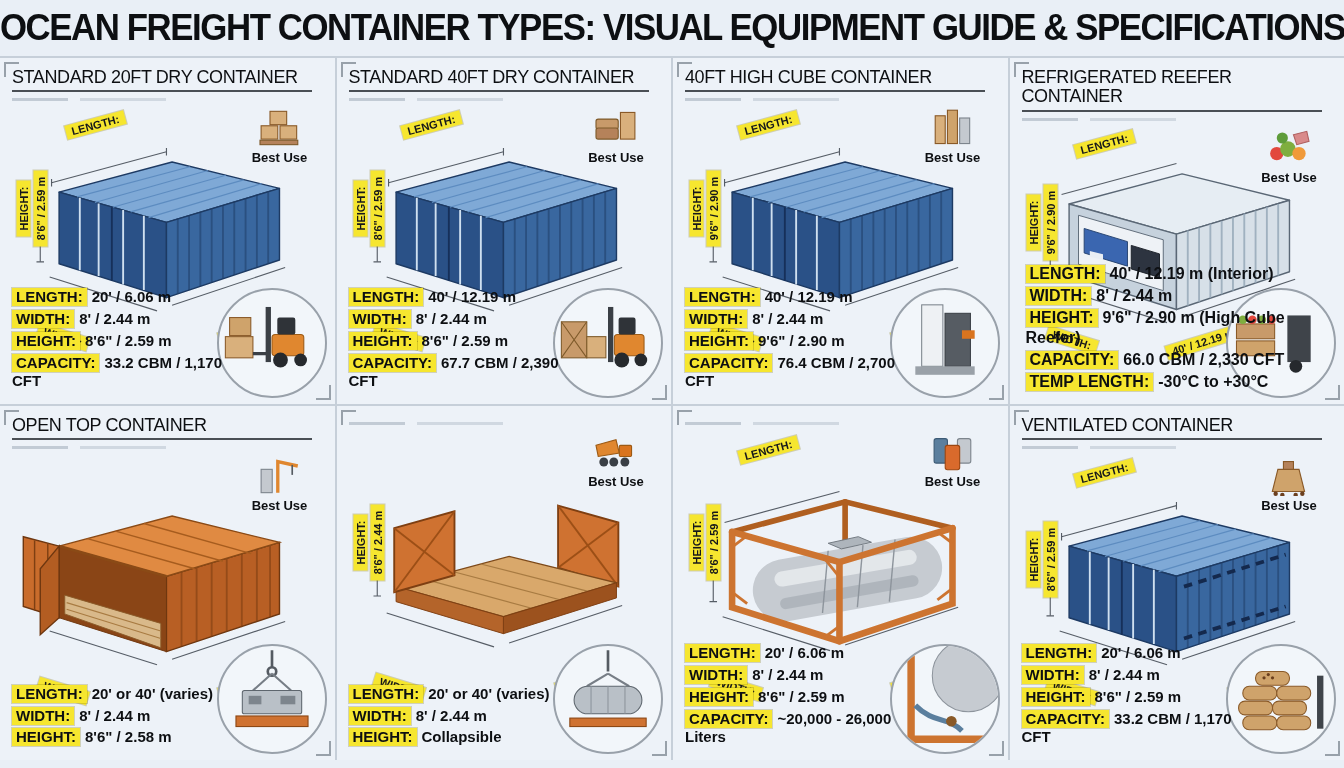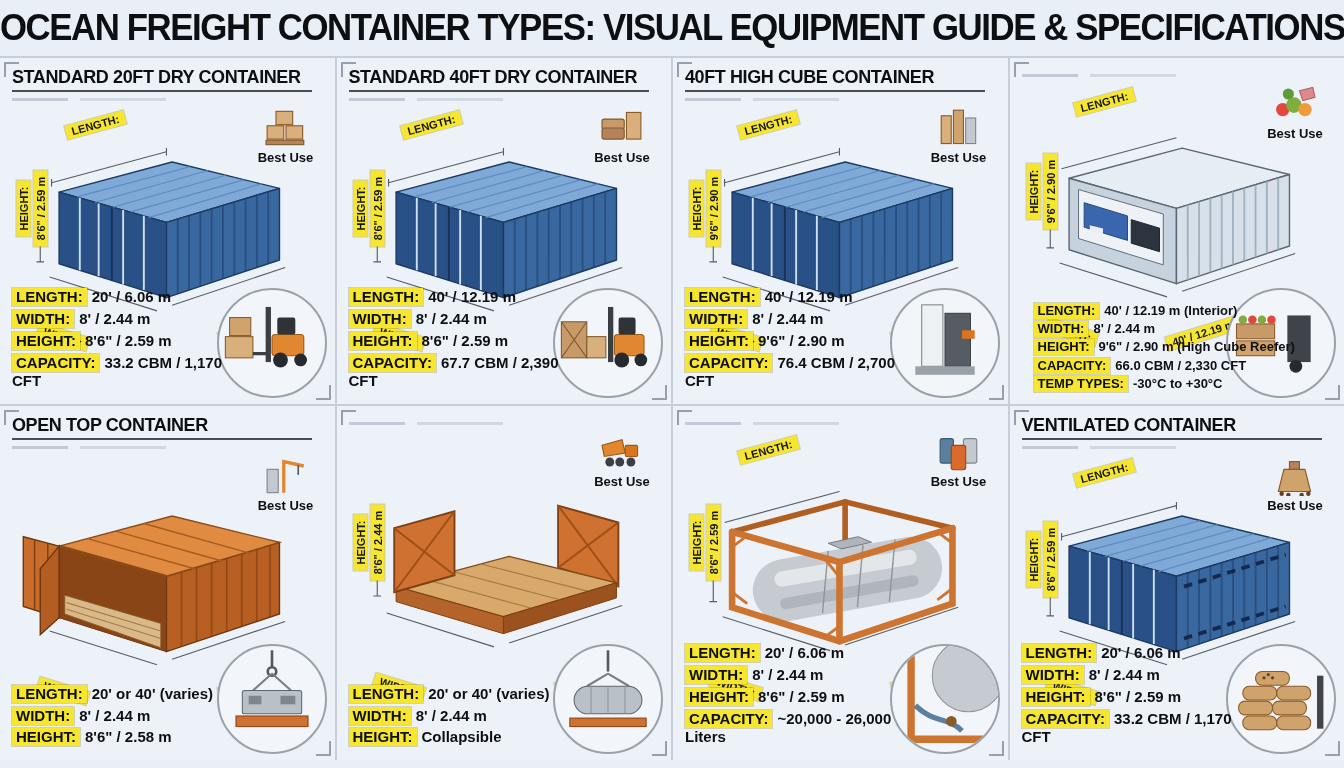--- a/index.html
+++ b/index.html
@@ -21,21 +21,21 @@
   }
   .panel{
     background:#edf2f8;position:relative;overflow:hidden;
     padding:10px 12px 8px;display:flex;flex-direction:column;
   }
   .panel::before{content:"";position:absolute;top:4px;left:4px;width:13px;height:13px;
     border-top:2px solid #98a1aa;border-left:2px solid #98a1aa}
   .panel::after{content:"";position:absolute;bottom:4px;right:4px;width:13px;height:13px;
     border-bottom:2px solid #98a1aa;border-right:2px solid #98a1aa}
   .ptitle{
-    margin:0;font-size:18px;font-weight:bold;letter-spacing:-.4px;line-height:1.08;
+    margin:0;font-size:18px;font-weight:normal;letter-spacing:-.4px;line-height:1.08;
     border-bottom:2px solid #4a4f55;padding-bottom:3px;max-width:300px;
   }
   .deco{height:9px;margin-top:3px;display:flex;gap:12px;align-items:center}
   .deco i{display:block;height:3px;background:#c2cbd5;width:56px}
   .deco i+i{width:86px;background:#d0d8e1}
   .illus{flex:1;position:relative;margin-top:2px}
   .iso{position:absolute;top:4%;left:0;width:91%;height:74%}
   .row2 .iso{top:6%;height:72%}
   .chip{
     background:#f6e62f;color:#15171b;font-weight:bold;font-size:11px;
@@ -43,27 +43,27 @@
   }
   .dim{position:absolute;z-index:2}
   .d-top{left:17%;top:4%;transform:rotate(-15deg)}
   .d-width{left:8%;bottom:18%;transform:rotate(17deg)}
   .d-blen{right:14%;bottom:20%;transform:rotate(-17deg)}
   .hwrap{
     position:absolute;left:-40px;top:30%;width:120px;z-index:2;
     display:flex;flex-direction:column;gap:3px;align-items:center;
     transform:rotate(-90deg);
   }
-  .bestuse{position:absolute;right:0;top:2px;width:74px;text-align:center;z-index:3}
+  .bestuse{position:absolute;right:6px;top:2px;width:74px;text-align:center;z-index:3}
   .bu-icon{width:46px;height:40px;display:block;margin:0 auto 2px}
   .bu-label{font-weight:bold;font-size:13px}
   .specs{position:absolute;left:12px;bottom:10px;z-index:4;max-width:240px}
   .spec{margin:3px 0;font-size:15px;font-weight:bold;line-height:1.25}
   .spec .k{background:#f6e62f;padding:0 4px 1px;margin-right:5px;box-shadow:0 0 0 1px rgba(125,112,0,.25)}
-  .p-reefer .spec{font-size:13px;margin:2px 12px;max-width:300px}
+  .p-reefer .spec{font-size:16px;margin:2px 4px;max-width:300px}
   .p-reefer .specs{max-width:310px}
   .inset{
     position:absolute;right:8px;bottom:6px;width:106px;height:106px;
     border-radius:50%;border:2px solid #99a1aa;background:#f2f6fa;
     overflow:hidden;z-index:2;
   }
   .inset svg{width:100%;height:100%}
 </style>
 </head>
 <body>
@@ -393,20 +393,21 @@
       <svg viewBox="0 0 100 100">
         <rect x="28" y="14" width="20" height="58" fill="#eef1f4" stroke="#7d858d"></rect>
         <rect x="50" y="22" width="24" height="50" fill="#565c63" stroke="#3c4147"></rect>
         <rect x="66" y="38" width="12" height="8" fill="#d9741f"></rect>
         <rect x="22" y="72" width="56" height="8" fill="#9aa1a8"></rect>
       </svg>
     </div>
   </section>
 
   <section class="panel p-reefer">
+    <h2 class="ptitle">REFRIGERATED REEFER CONTAINER</h2>
     <div class="deco">
         <i></i>
         <i></i>
       </div>
     <div class="illus">
       <svg class="iso" viewBox="0 0 300 190">
           <use href="#sym-reefer"></use>
         </svg>
       <div class="dim chip d-top">LENGTH:</div>
       <div class="hwrap">
@@ -424,21 +425,21 @@
           <polygon points="24,6 36,3 38,12 27,15" fill="#d98a8a" stroke="#b06060"></polygon>
         </svg>
         <div class="bu-label">Best Use</div>
       </div>
     </div>
     <div class="specs">
       <div class="spec"><span class="k">LENGTH:</span><span class="v">40' / 12.19 m (Interior)</span></div>
       <div class="spec"><span class="k">WIDTH:</span><span class="v">8' / 2.44 m</span></div>
       <div class="spec"><span class="k">HEIGHT:</span><span class="v">9'6" / 2.90 m (High Cube Reefer)</span></div>
       <div class="spec"><span class="k">CAPACITY:</span><span class="v">66.0 CBM / 2,330 CFT</span></div>
-      <div class="spec"><span class="k">TEMP TYPES:</span><span class="v">-30°C to +30°C</span></div>
+      <div class="spec"><span class="k">TEMP LENGTH:</span><span class="v">-30°C to +30°C</span></div>
     </div>
     <div class="inset">
       <svg viewBox="0 0 100 100">
         <rect x="8" y="48" width="36" height="14" fill="#cfa36b" stroke="#8a5a28"></rect>
         <rect x="8" y="32" width="36" height="14" fill="#c89a6a" stroke="#8a5a28"></rect>
         <circle cx="14" cy="28" r="4" fill="#7fae3f"></circle>
           <circle cx="23" cy="28" r="4" fill="#e2483d"></circle>
         <circle cx="32" cy="28" r="4" fill="#7fae3f"></circle>
           <circle cx="41" cy="28" r="4" fill="#e2483d"></circle>
         <rect x="56" y="24" width="22" height="44" fill="#3f444a"></rect>

